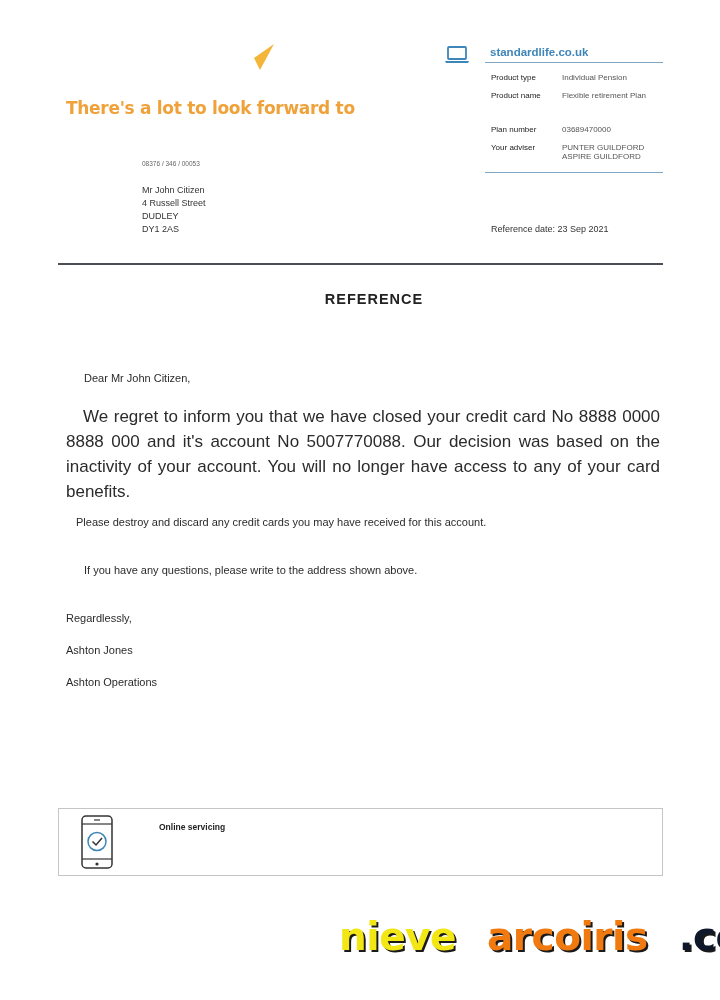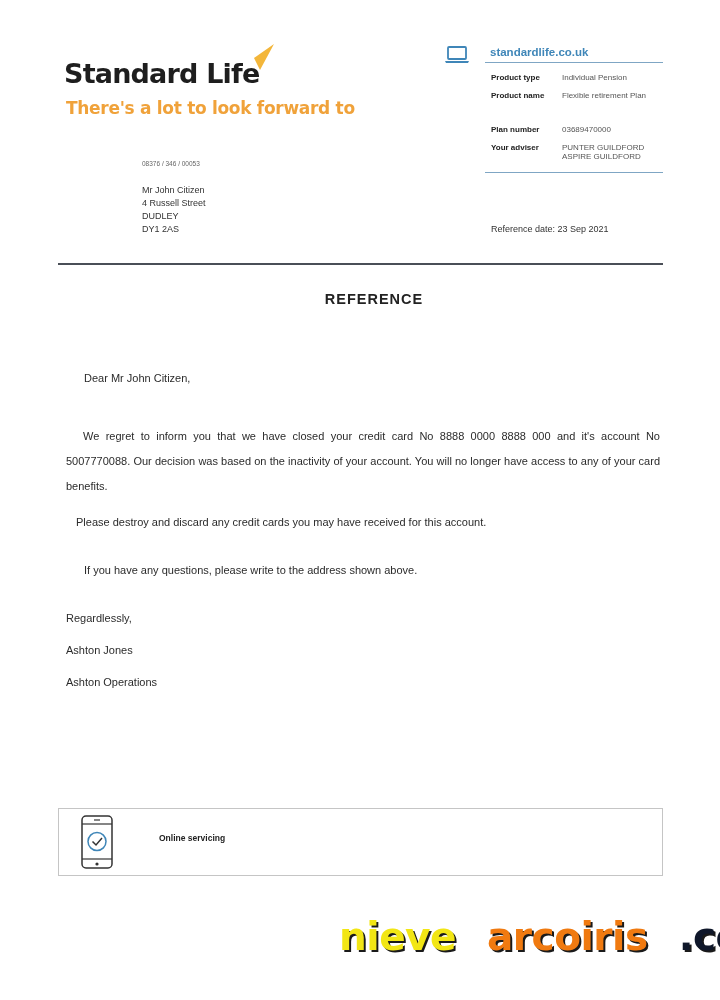--- a/index.html
+++ b/index.html
@@ -9,51 +9,50 @@
     .logo { position: absolute; left: 64px; top: 44px; width: 230px; height: 80px; }
     .logo-name { position: absolute; left: 0; top: 14px; font-family: "DejaVu Sans", sans-serif; font-weight: bold; font-size: 27px; letter-spacing: -0.8px; color: #1e1e1e; white-space: nowrap; }
     .logo-tick { position: absolute; left: 188px; top: 0px; width: 22px; height: 26px; }
     .logo-tag { position: absolute; left: 2px; top: 54px; font-family: "DejaVu Sans", sans-serif; font-weight: bold; font-size: 17px; color: #f0a23a; letter-spacing: -0.3px; white-space: nowrap; }
 
     .laptop { position: absolute; left: 445px; top: 45px; width: 24px; height: 20px; }
     .web { position: absolute; left: 490px; top: 46px; font-weight: bold; font-size: 11.5px; color: #3f86b8; }
     .web-rule { position: absolute; left: 485px; top: 62px; width: 178px; height: 1px; background: #7fa6c4; }
 
     .info { position: absolute; left: 491px; font-size: 8px; }
-    .info .k { position: absolute; left: 0; font-weight: bold; color: #222; white-space: nowrap; }
+    .info .k { position: absolute; left: 0; font-weight: normal; color: #222; white-space: nowrap; }
     .info .v { position: absolute; left: 71px; color: #555; white-space: nowrap; line-height: 10px; }
     .info-rule { position: absolute; left: 485px; top: 172px; width: 178px; height: 1px; background: #7fa6c4; }
 
     .ref-code { position: absolute; left: 142px; top: 160px; font-size: 6.5px; color: #666; }
     .address { position: absolute; left: 142px; top: 184px; font-size: 9px; line-height: 13px; color: #333; }
     .ref-date { position: absolute; left: 491px; top: 224px; font-size: 9px; color: #333; }
 
     .main-rule { position: absolute; left: 58px; top: 263px; width: 605px; height: 2px; background: #4a4f57; }
 
     .doc-title { position: absolute; left: 0; width: 748px; text-align: center; top: 291px; font-weight: bold; font-size: 14.5px; letter-spacing: 1px; color: #222; }
 
     .body-text { position: absolute; font-size: 11px; color: #2b2b2b; white-space: nowrap; }
-    .para { position: absolute; left: 66px; top: 424px; width: 594px; font-size: 11px; line-height: 25px; color: #2b2b2b; text-align: justify; text-indent: 17px; }
+    .para { position: absolute; left: 66px; top: 404px; width: 594px; font-size: 17px; line-height: 25px; color: #2b2b2b; text-align: justify; text-indent: 17px; }
 
     .footer-box { position: absolute; left: 58px; top: 808px; width: 605px; height: 68px; border: 1px solid #c5c5c5; }
     .phone { position: absolute; left: 22px; top: 6px; width: 32px; height: 54px; }
-    .footer-text { position: absolute; left: 100px; top: 24px; font-size: 8.5px; line-height: 11.5px; color: #222; white-space: nowrap; }
+    .footer-text { position: absolute; left: 100px; top: 13px; font-size: 8.5px; line-height: 11.5px; color: #222; white-space: nowrap; }
     .footer-text .b { font-weight: bold; color: #222; }
     .footer-text .lnk { color: #3f86b8; font-weight: normal; }
     .app-badge { display: inline-block; width: 9px; height: 9px; background: #3f86b8; border-radius: 2px; vertical-align: -1px; position: relative; }
     .app-badge::after { content: ""; position: absolute; left: 3px; top: 1px; width: 3px; height: 6px; background: #f3c13a; transform: skewX(-20deg); }
 
     .watermark { position: absolute; left: 308px; top: 914px; font-family: "DejaVu Sans", sans-serif; font-weight: bold; font-size: 39px; letter-spacing: -0.5px; white-space: nowrap; }
     .watermark span { text-shadow: 2px 2px 0 #1a1a1a; margin-left: 31px; }
   </style>
 </head>
 <body>
 
 <div class="logo">
-  <div class="logo-name">Standard Life</div>
   <svg class="logo-tick" viewBox="0 0 22 26">
     <path d="M2 14 L8 26 L22 0 Z" fill="#f3b63a"></path>
   </svg>
   <div class="logo-tag">There's a lot to look forward to</div>
 </div>
 
 <svg class="laptop" viewBox="0 0 24 20">
   <rect x="3" y="2" width="18" height="12" rx="1" fill="none" stroke="#3f86b8" stroke-width="1.8"></rect>
   <path d="M0 16 H24 L23 18 H1 Z" fill="#3f86b8"></path>
 </svg>

